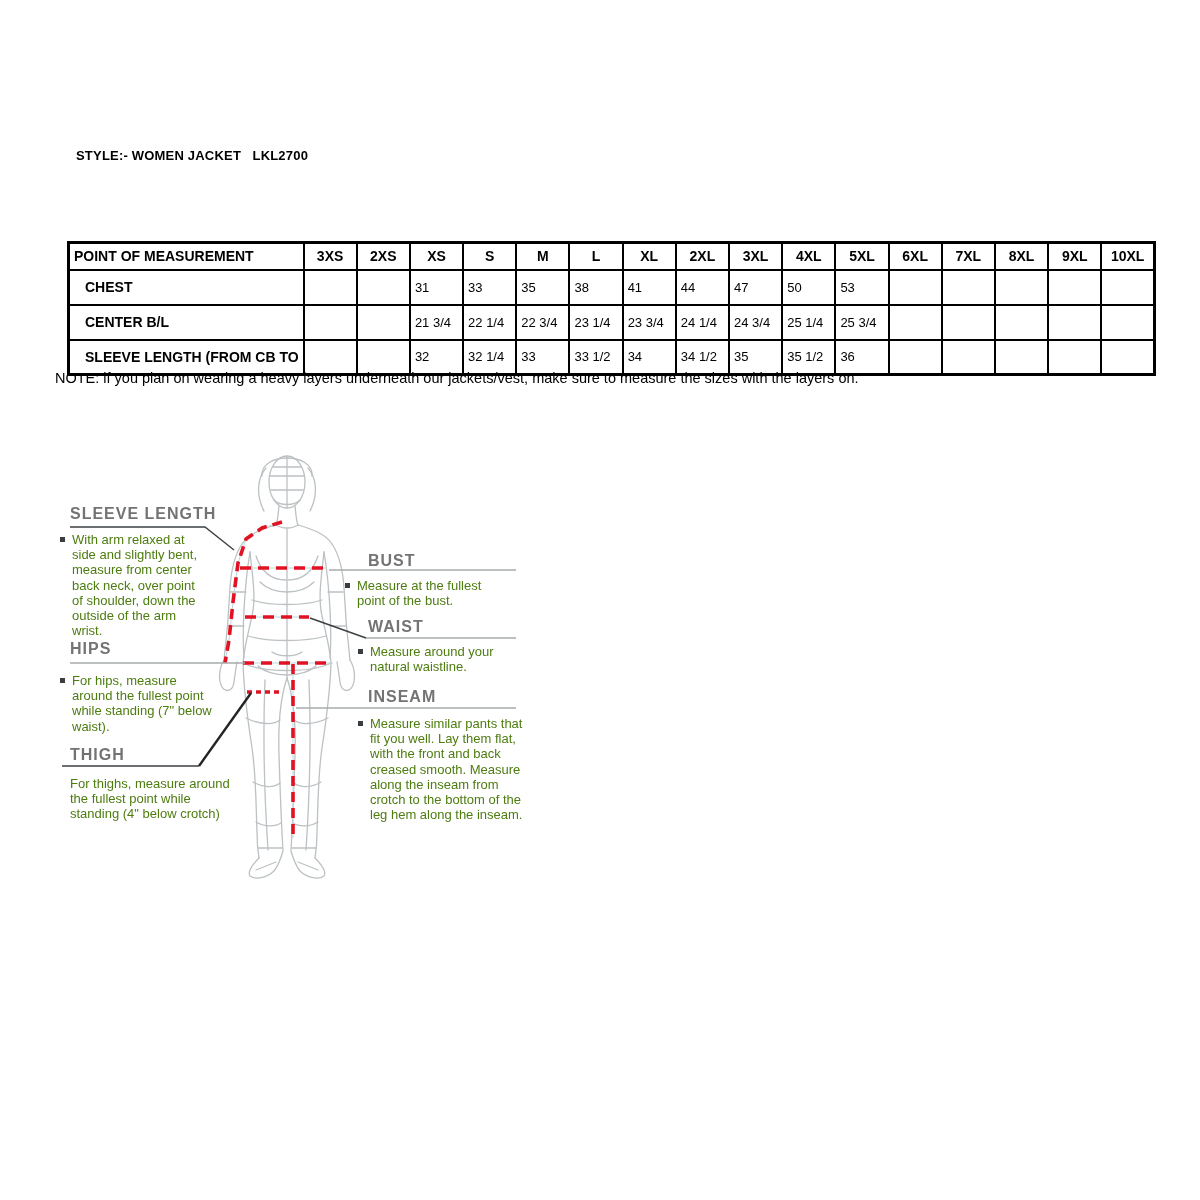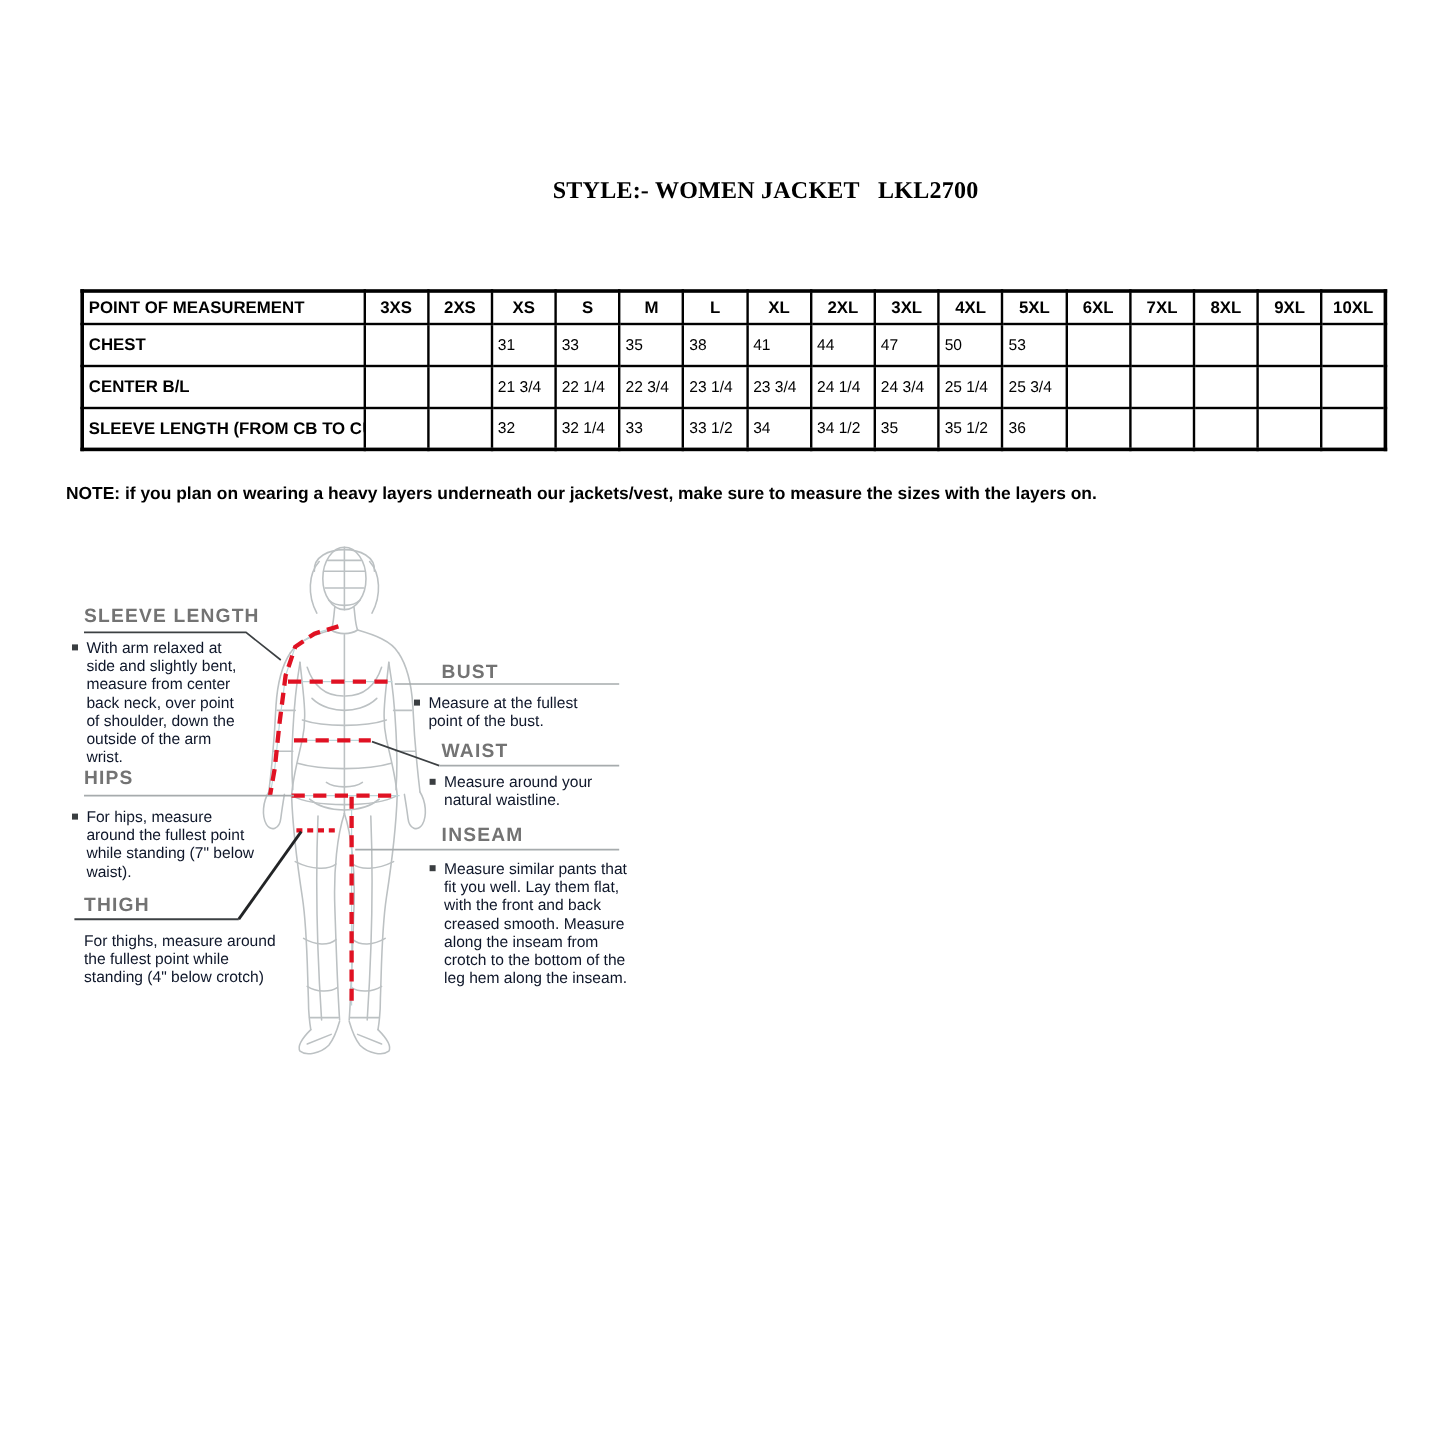--- a/index.html
+++ b/index.html
@@ -11,52 +11,51 @@
   }
   *{box-sizing:border-box;margin:0;padding:0;}
   html,body{background:#ffffff;}
   body{
     width:1200px;height:1200px;position:relative;overflow:hidden;
     font-family:"Liberation Sans","DejaVu Sans",sans-serif;color:#000;
   }
   
   .doc-title{
     position:absolute;left:76px;top:148px;width:1124px;
-    text-align:center;font-size:20px;font-weight:bold;letter-spacing:.2px;
+    font-size:13px;font-weight:bold;letter-spacing:.2px;
     white-space:pre;
-    font-family:Liberation Serif, serif;
   }
   
   .size-table-wrap{position:absolute;left:55px;top:241px;width:1089px;}
   table.size-table{
     width:100%;border-collapse:collapse;table-layout:fixed;
     border:3px solid var(--table-border);
     margin-left:12px;
   }
   table.size-table th,table.size-table td{
     border:2px solid var(--table-border);
     font-size:14px;overflow:hidden;white-space:nowrap;
   }
   table.size-table thead th{height:27px;font-weight:bold;text-align:center;padding:0 2px;}
   table.size-table thead th:first-child{text-align:left;padding-left:4px;width:235px;}
   table.size-table tbody tr{height:35px;}
-  table.size-table tbody th{font-weight:bold;text-align:left;padding-left:4px;}
+  table.size-table tbody th{font-weight:bold;text-align:left;padding-left:15px;}
   table.size-table tbody td{font-weight:normal;font-size:13px;text-align:left;padding-left:4px;}
   
-  .note-line{position:absolute;left:55px;top:404px;font-size:14.5px;font-weight:bold;}
+  .note-line{position:absolute;left:55px;top:370px;font-size:14.5px;font-weight:normal;}
   
   .guide{position:absolute;left:0;top:430px;width:1200px;height:470px;}
   .guide svg{position:absolute;left:0;top:0;}
   .g-head{
     position:absolute;font-size:16px;font-weight:bold;color:#737373;
     letter-spacing:1px;white-space:nowrap;
   }
   .g-desc{
     position:absolute;display:flex;gap:7px;
-    font-size:13px;line-height:1.17;color:#0f172a;
+    font-size:13px;line-height:1.17;color:#4d7c0f;
   }
   .bullet{flex:none;width:5px;height:5px;background:#3a3e41;margin-top:5px;}
   .g-desc .txt{display:block;}
   .w134{width:134px}.w146{width:146px}.w170{width:170px}
   .w132{width:132px}.w130{width:130px}.w158{width:158px}
 </style>
 </head>
 <body>
 
 <div class="doc-title">STYLE:- WOMEN JACKET   LKL2700</div>

